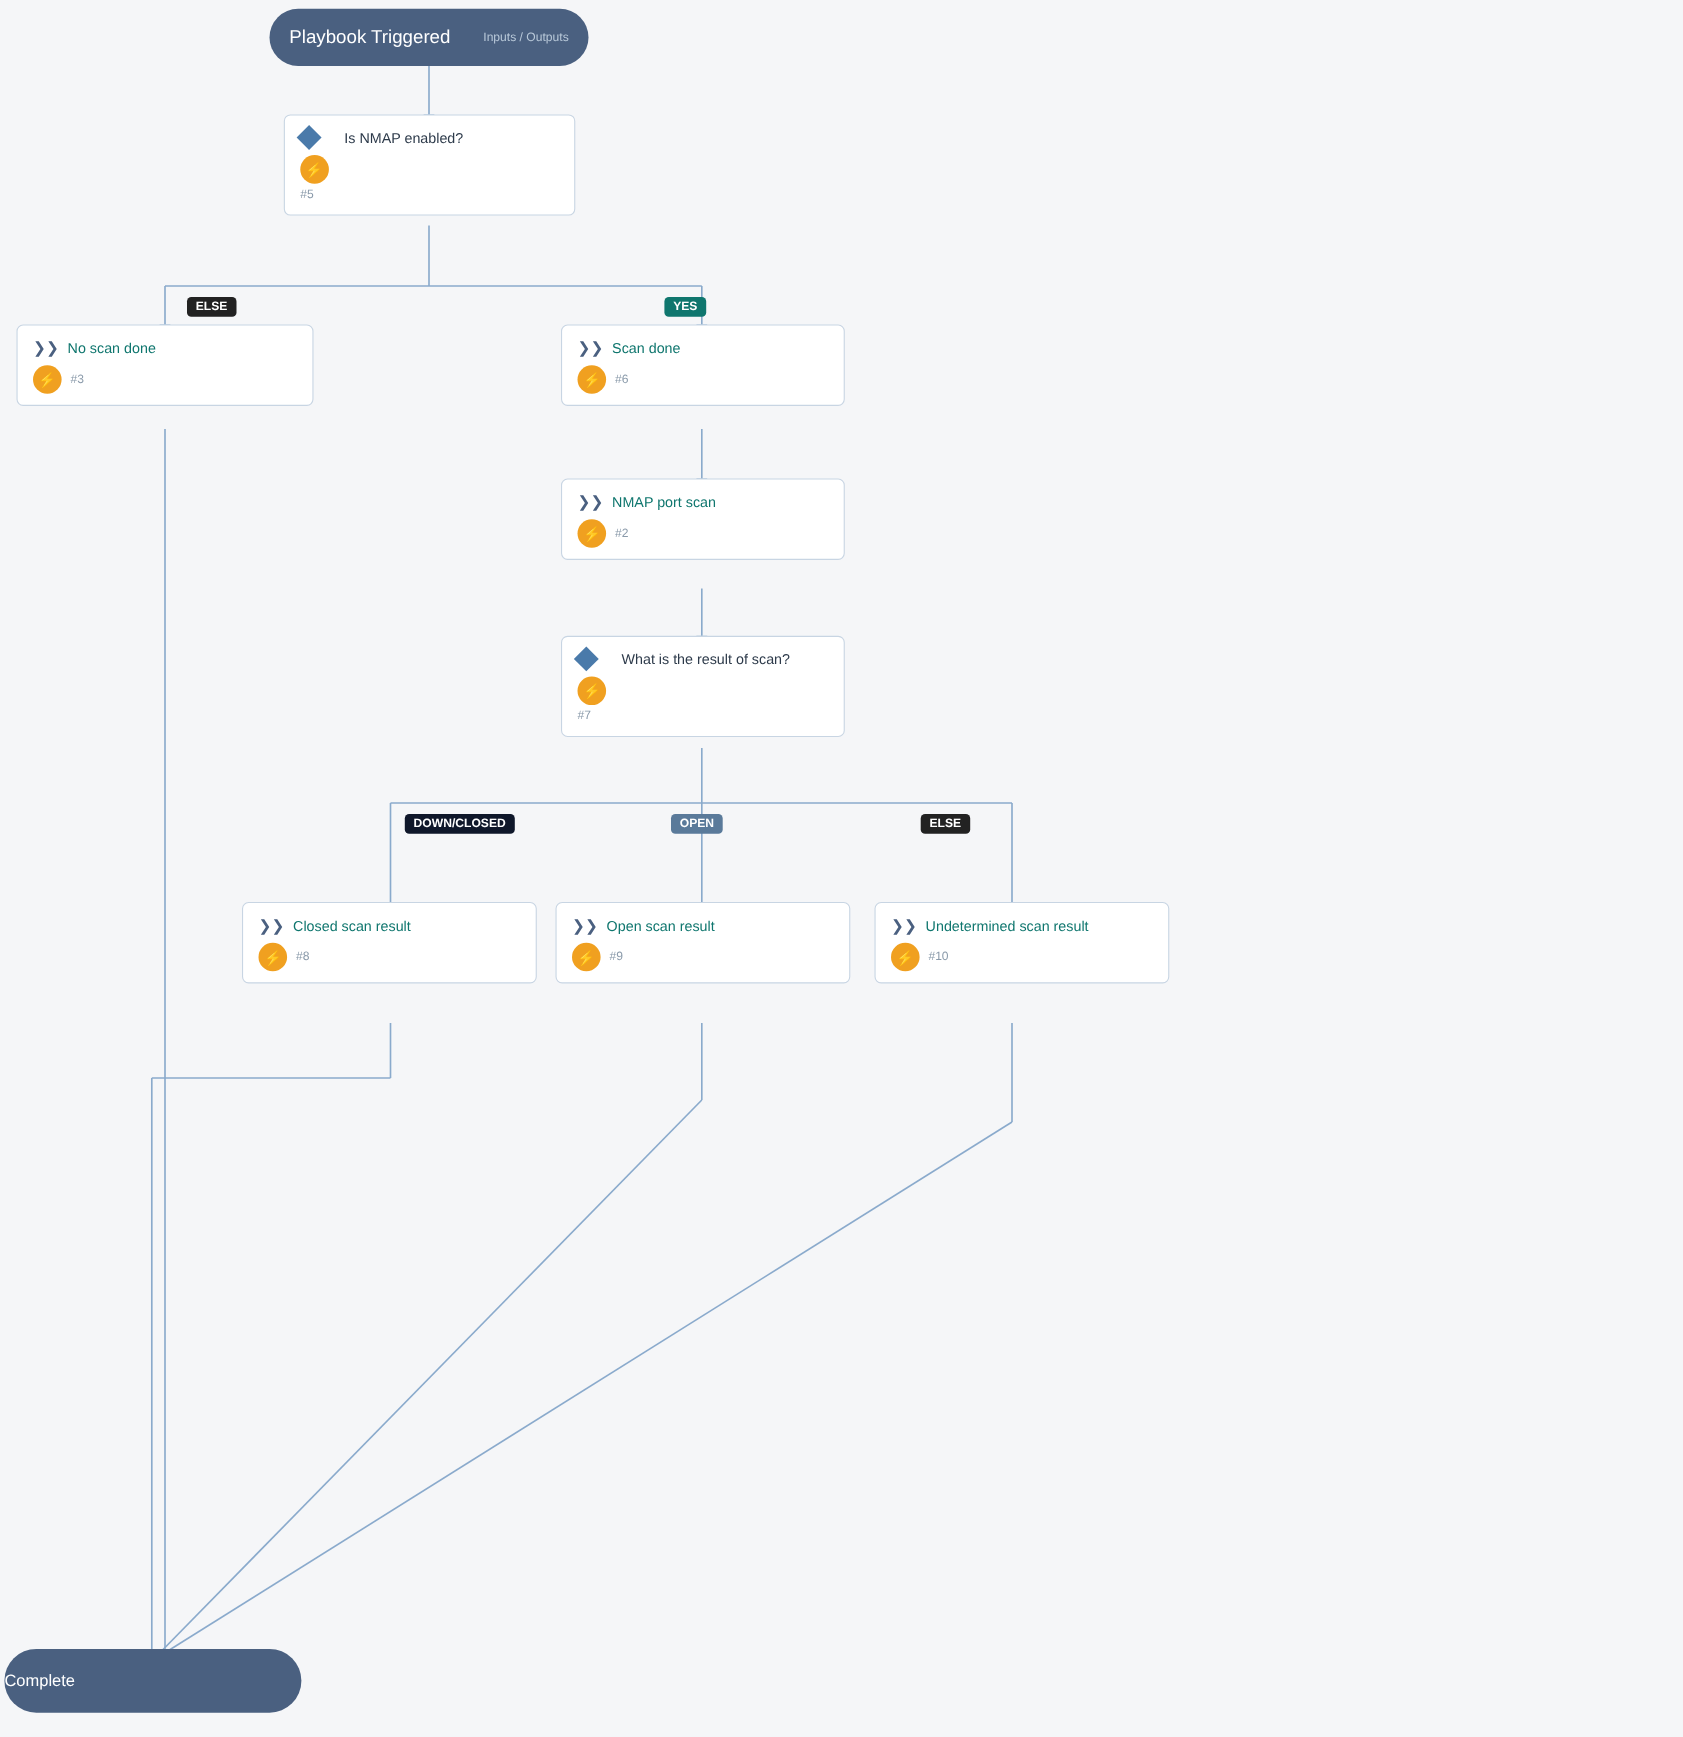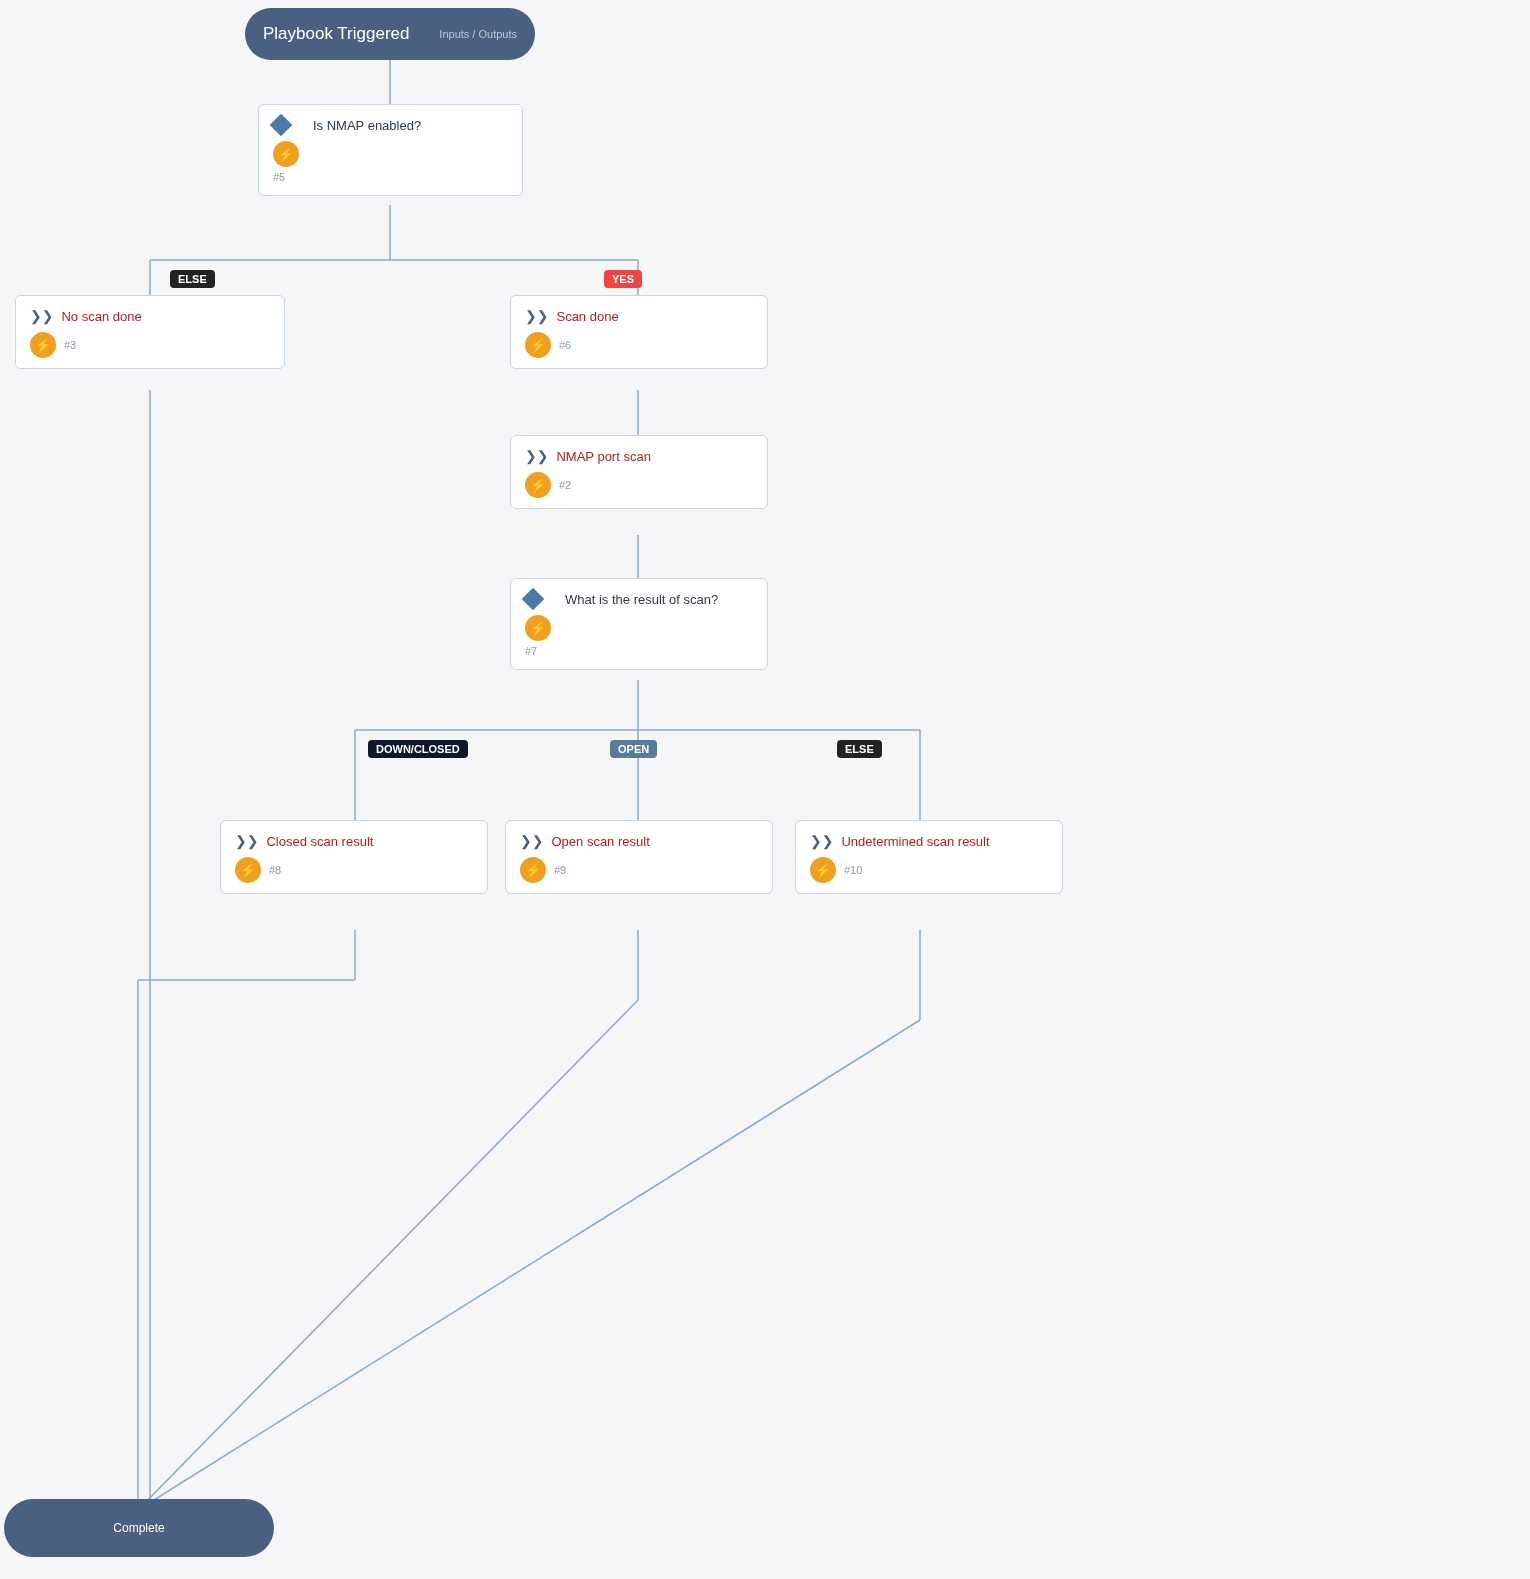--- a/index.html
+++ b/index.html
@@ -69,21 +69,21 @@
       gap: 8px;
       margin-bottom: 8px;
     }
     .task-box .task-icon {
       color: #4a6080;
       font-size: 14px;
     }
     .task-box .task-title {
       font-size: 13px;
       font-weight: 500;
-      color: #b91c1c;
+      color: #0f766e;
     }
     .task-box .task-footer {
       display: flex;
       align-items: center;
       gap: 8px;
       margin-top: 4px;
     }
     .lightning-badge {
       width: 26px;
       height: 26px;
@@ -131,38 +131,37 @@
     .branch-label {
       position: absolute;
       z-index: 3;
       border-radius: 4px;
       padding: 3px 8px;
       font-size: 11px;
       font-weight: 600;
       color: white;
     }
     .branch-else { background: #222; }
-    .branch-yes { background: #ef4444; }
+    .branch-yes { background: #0f766e; }
     .branch-open { background: #5a7a9a; }
     .branch-downclosed { background: #0f172a; }
     .branch-else2 { background: #222; }
 
     
     .node-complete {
       bottom: 22px;
       left: 4px;
       width: 270px;
       height: 58px;
       background: #4a6080;
       border-radius: 30px;
       display: flex;
       align-items: center;
-      justify-content: center;
-      color: white;
-      font-size: 12px;
+      color: white;
+      font-size: 15px;
       font-weight: 500;
     }
   </style>
 </head>
 <body>
 
 <div class="canvas">
 
   <svg class="connections">
 

